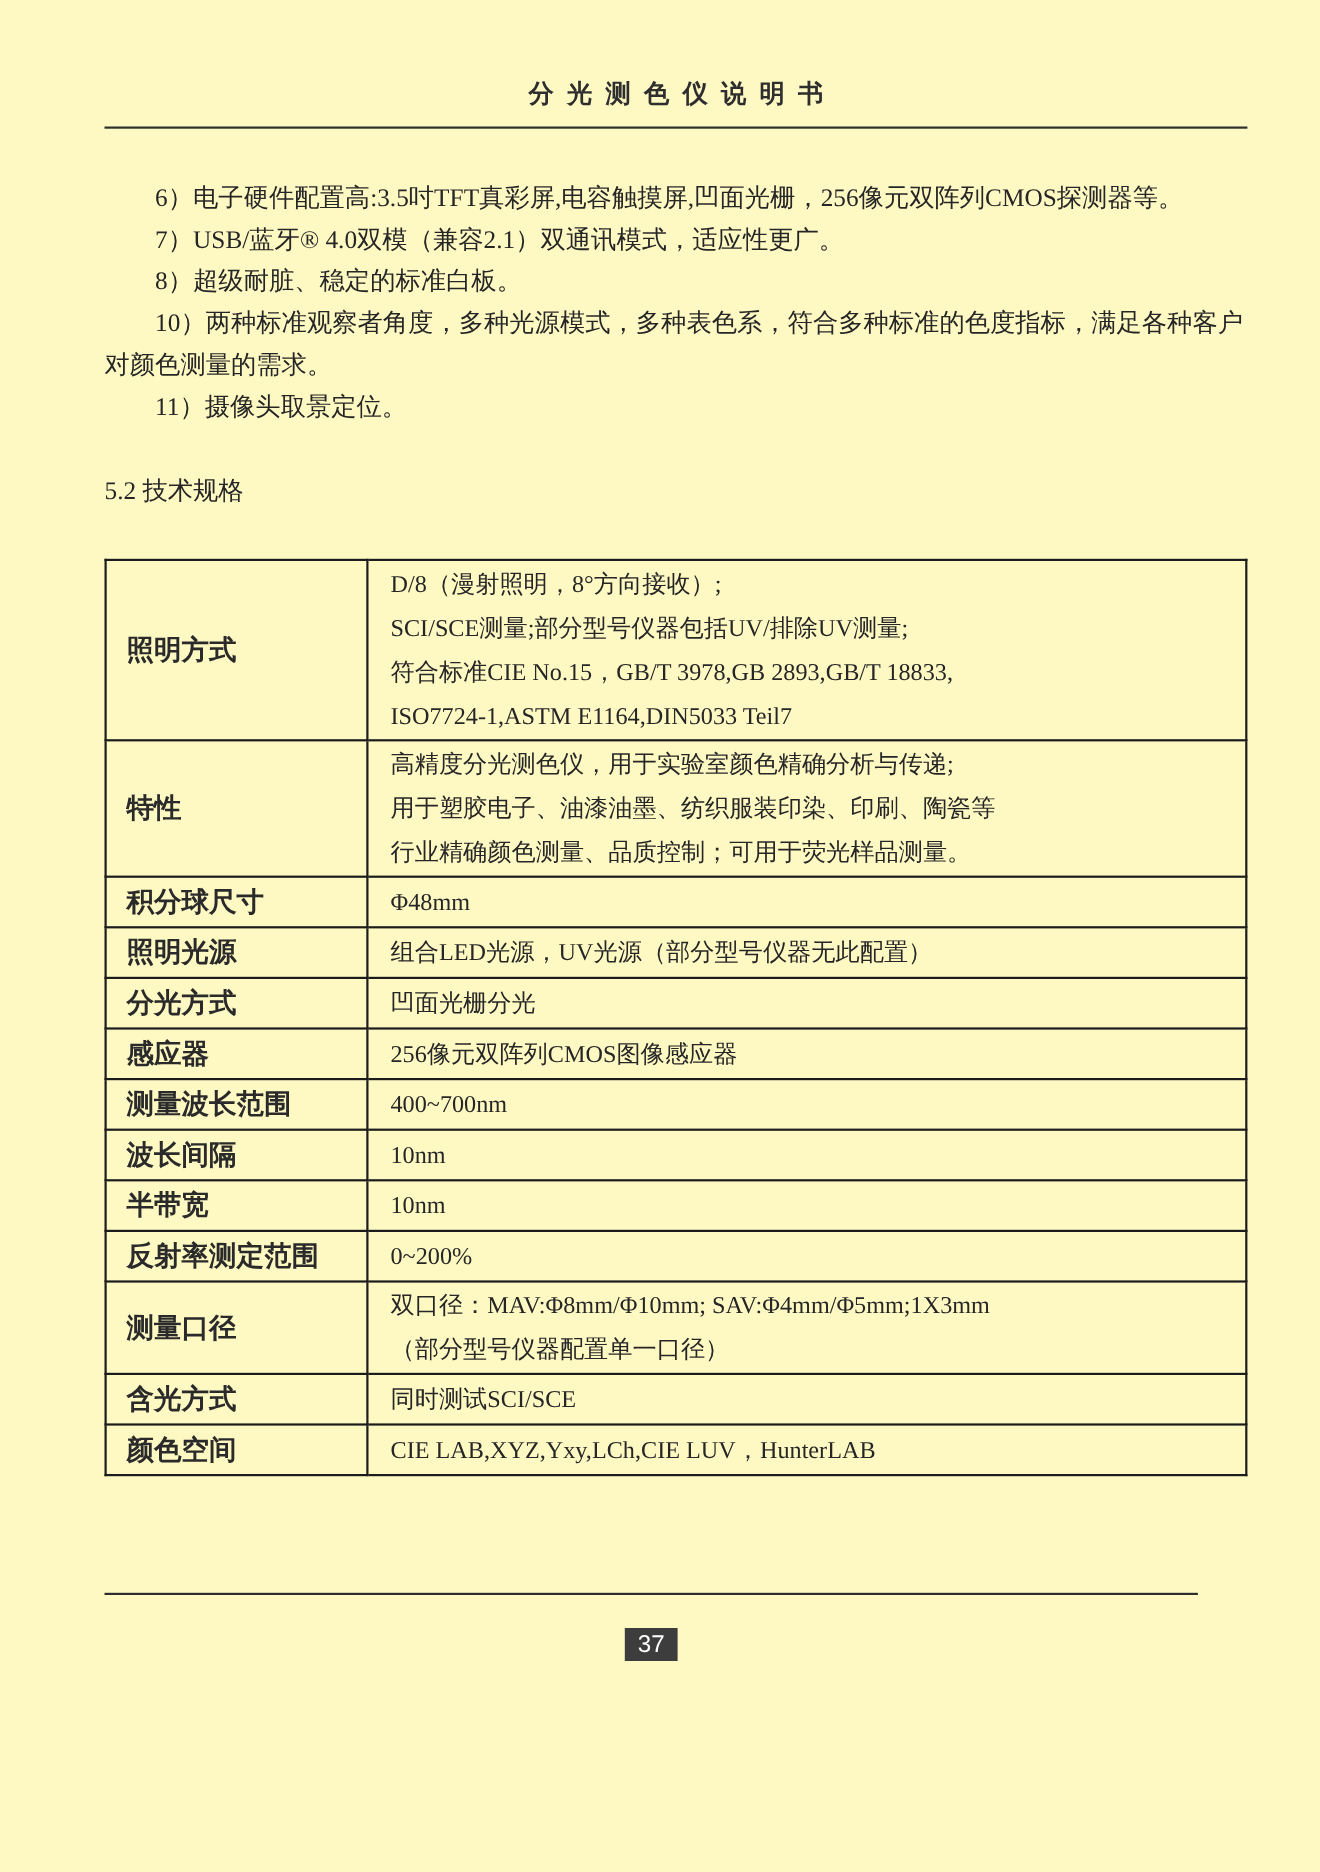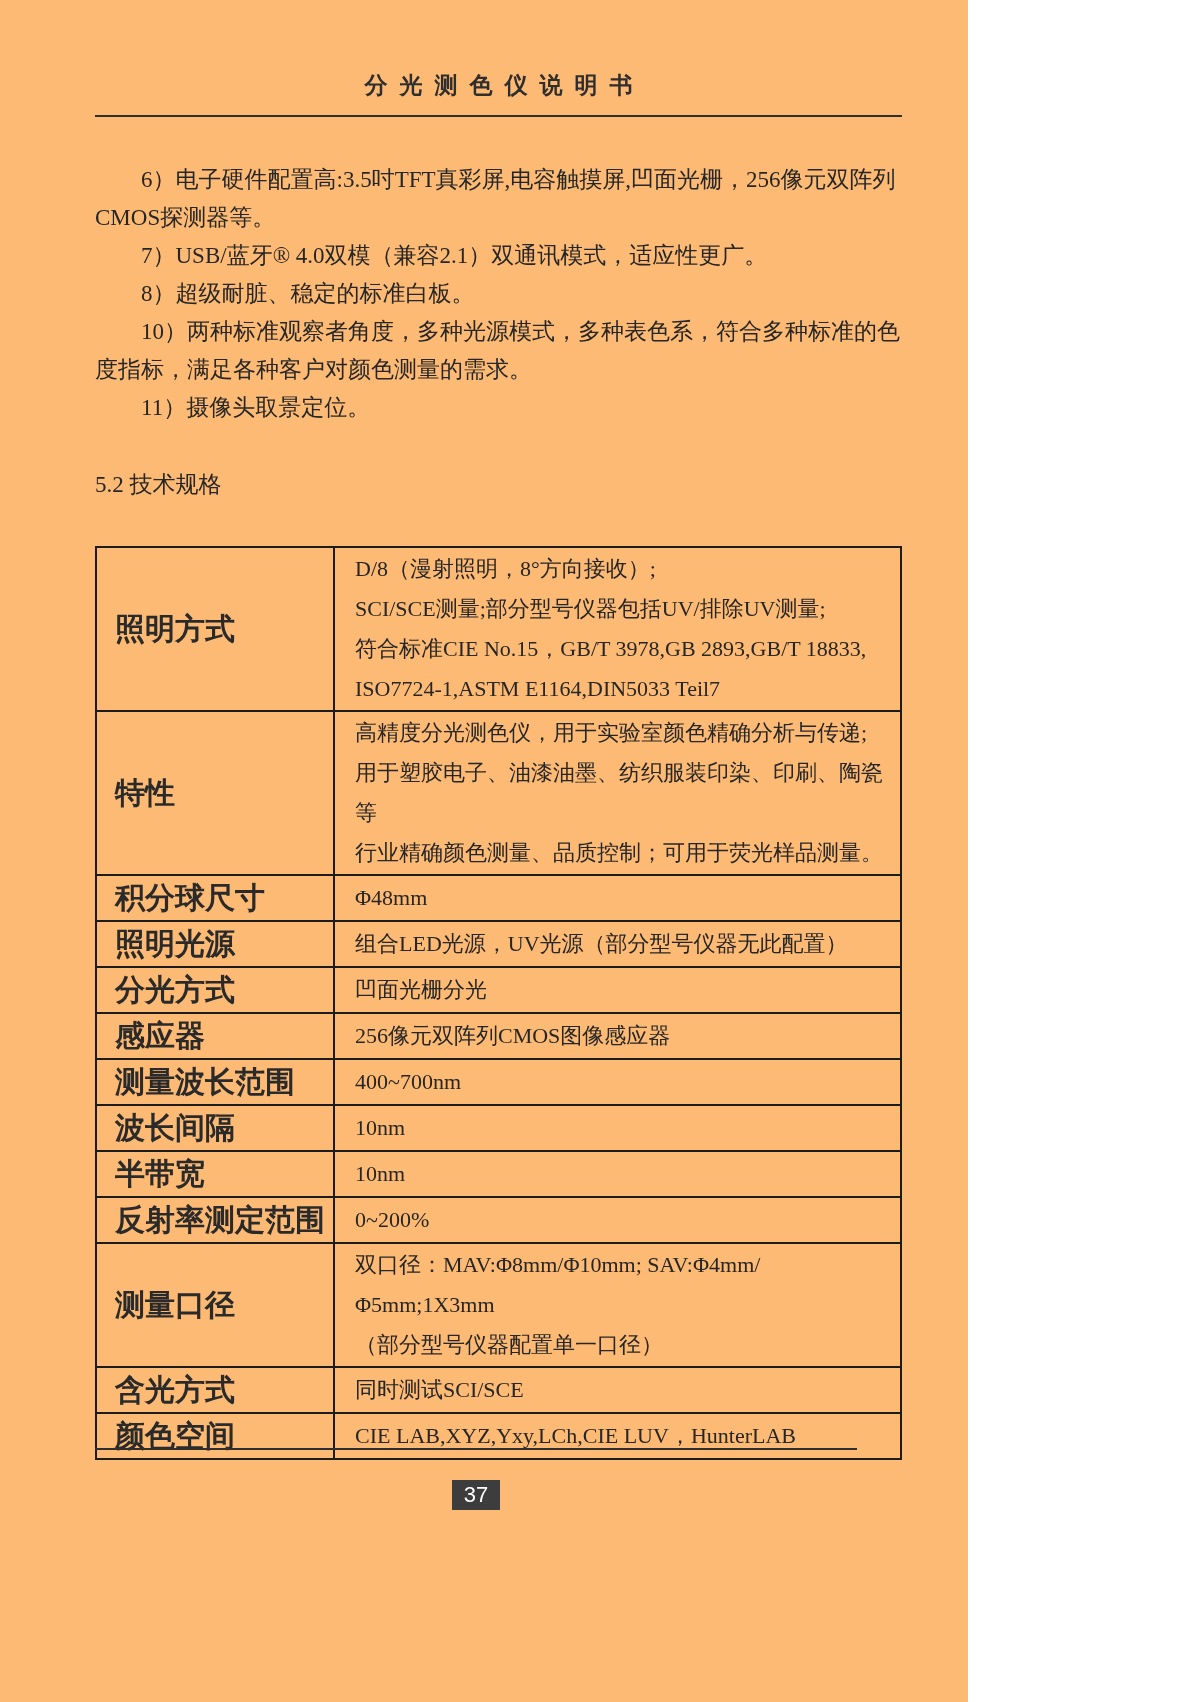--- a/index.html
+++ b/index.html
@@ -4,23 +4,23 @@
 <style>
   * { margin: 0; padding: 0; box-sizing: border-box; }
   html, body { background: #ffffff; }
   body {
     width: 1200px;
     font-family: "Liberation Serif", "DejaVu Serif", serif;
     color: #2a2a2a;
   }
   .page {
     position: relative;
-    width: 968px;
+    width: 1200px;
     height: 1702px;
-    background: #fdba74;
+    background: #fef9c3;
     padding: 70px 66px 0 95px;
     overflow: hidden;
   }
   
   .doc-header { text-align: center; }
   .header-title {
     display: inline-block;
     font-family: "Liberation Sans", "DejaVu Sans", sans-serif;
     font-weight: bold;
     font-size: 23px;
@@ -55,21 +55,21 @@
     border: 2px solid #1c1c1c;
   }
   .spec-table td {
     border: 2px solid #1c1c1c;
     vertical-align: middle;
   }
   .label-cell {
     width: 238px;
     font-family: "Liberation Sans", "DejaVu Sans", sans-serif;
     font-weight: bold;
-    font-size: 30px;
+    font-size: 25px;
     color: #2a2a2a;
     padding: 2px 8px 2px 18px;
     line-height: 40px;
   }
   .value-cell {
     font-size: 22px;
     color: #262626;
     line-height: 40px;
     padding: 1px 10px 1px 20px;
     white-space: pre-line;

